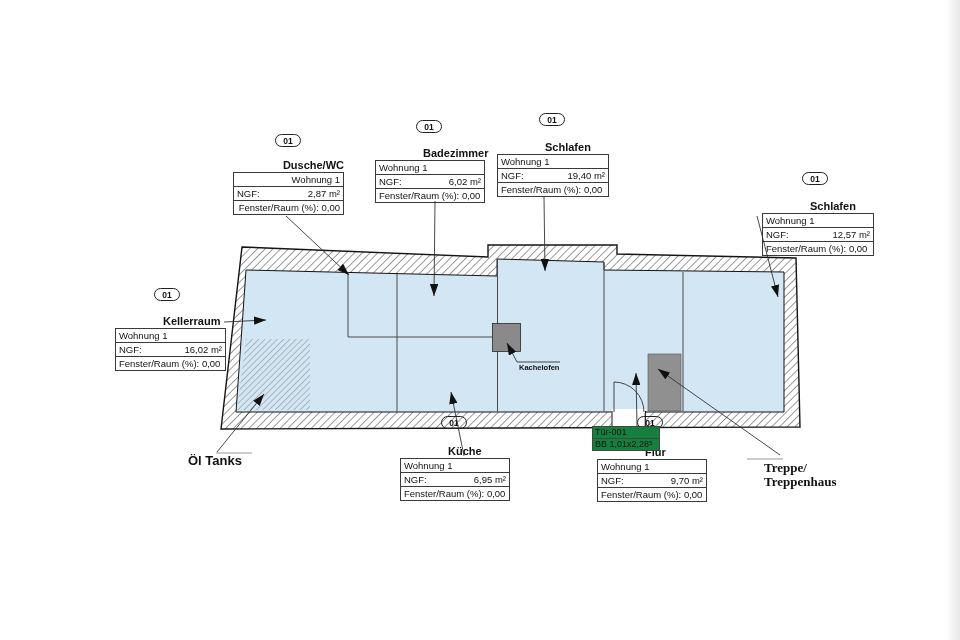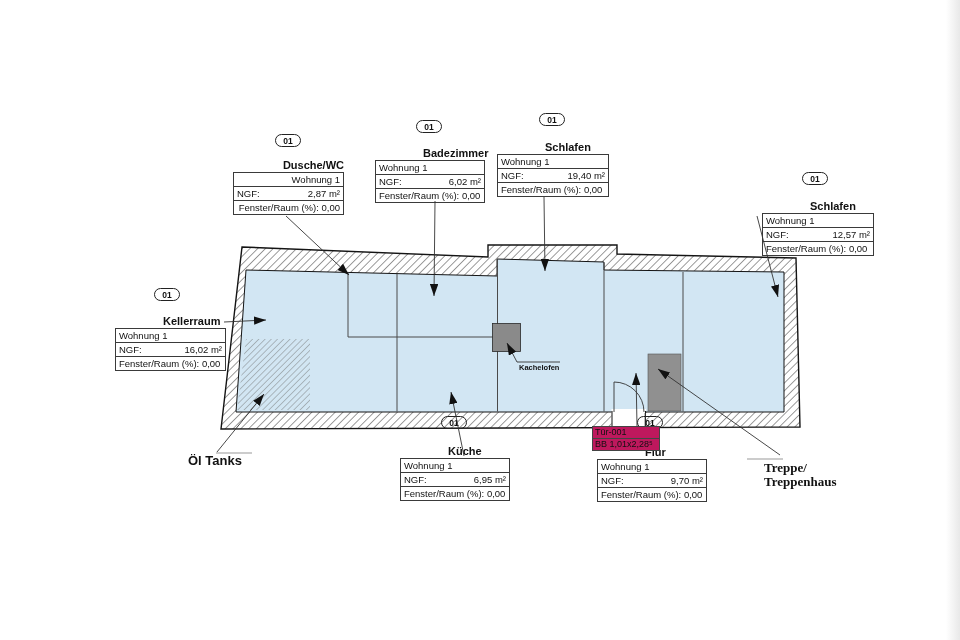--- a/index.html
+++ b/index.html
@@ -17,21 +17,21 @@
   .ltable .row:last-child{border-bottom:none;}
   .ltable .ngf{display:flex;justify-content:space-between;}
   
   .marker{position:absolute;width:26px;height:13px;border:1.2px solid #222;border-radius:8px;
           background:#fff;font-size:8.5px;font-weight:bold;display:flex;align-items:center;
           justify-content:center;box-sizing:border-box;}
   .marker.transparent{background:transparent;}
   
   .big-note{position:absolute;font-weight:bold;font-size:13px;line-height:14px;white-space:pre-line;}
   .tiny-note{position:absolute;font-weight:bold;font-size:7.5px;white-space:nowrap;}
-  .door-label{position:absolute;left:592px;top:426px;width:68px;background:#be185d;
+  .door-label{position:absolute;left:592px;top:426px;width:68px;background:#15803d;
               border:1px solid #444;font-size:9px;box-sizing:border-box;}
   .door-label .drow{padding:0 2px;height:11px;line-height:11px;white-space:nowrap;}
   .door-label .drow:first-child{border-bottom:1px solid #444;}
 </style>
 </head>
 <body>
 
 <div id="stage">
 
   <svg width="960" height="640">

